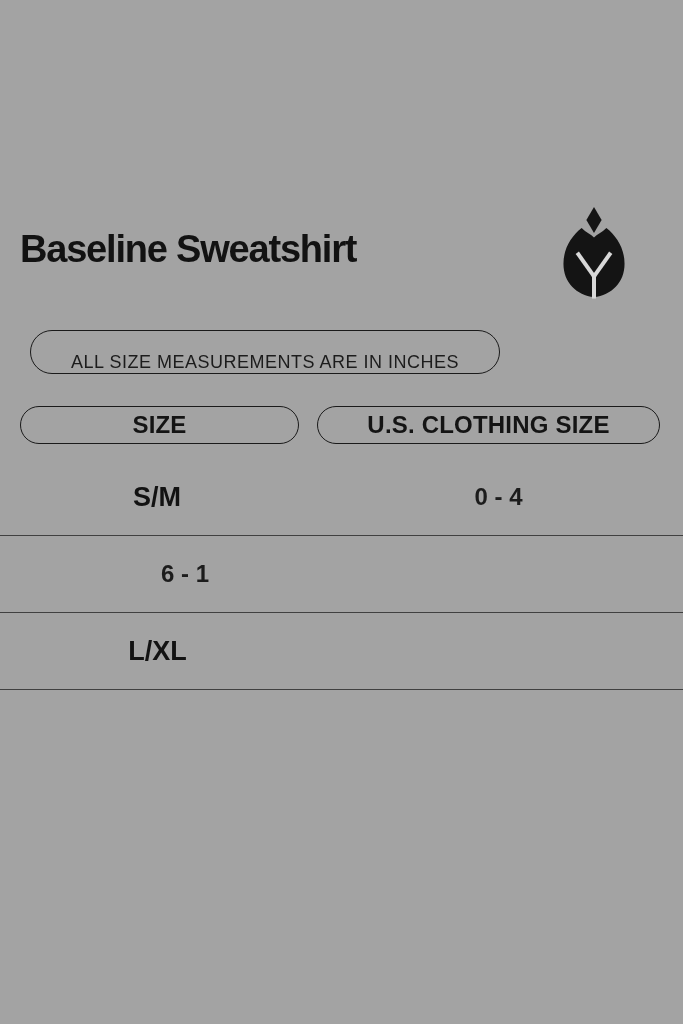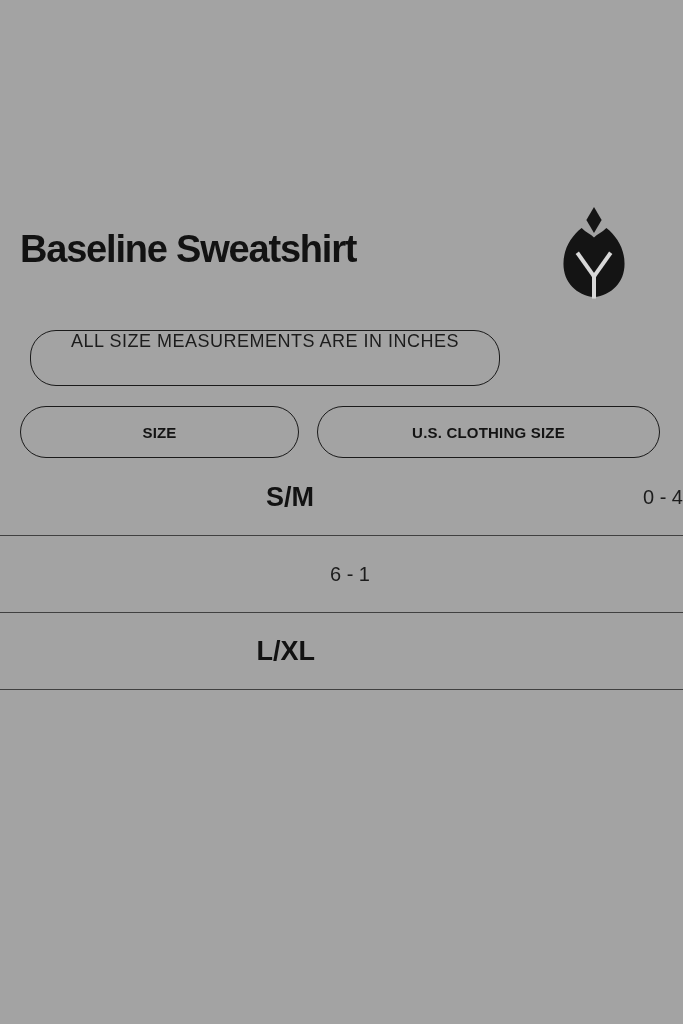--- a/index.html
+++ b/index.html
@@ -33,73 +33,73 @@
     top: 204px;
     width: 74px;
     height: 96px;
     display: block;
   }
   .note-pill {
     position: absolute;
     left: 30px;
     top: 330px;
     width: 470px;
-    height: 56px;
+    height: 44px;
     box-sizing: border-box;
     border: 1.5px solid #1a1a1a;
     border-radius: 26px;
     display: flex;
-    align-items: flex-start;
+    align-items: flex-end;
     justify-content: center;
     font-size: 18px;
     letter-spacing: 0.5px;
     color: #1c1c1c;
     white-space: nowrap;
   }
   .col-pill {
     position: absolute;
     top: 406px;
-    height: 52px;
+    height: 38px;
     box-sizing: border-box;
     border: 1.5px solid #1a1a1a;
     border-radius: 26px;
     display: flex;
     align-items: center;
     justify-content: center;
-    font-size: 15px;
+    font-size: 24px;
     font-weight: 700;
     letter-spacing: 0.2px;
     color: #141414;
     white-space: nowrap;
   }
   .col-pill.size-col   { left: 20px;  width: 279px; }
   .col-pill.us-col     { left: 317px; width: 343px; }
   .size-table {
     position: absolute;
     left: 0;
     top: 459px;
     width: 683px;
   }
   .size-row {
     display: flex;
     align-items: center;
     height: 76px;
     border-bottom: 1px solid #404040;
   }
-  .cell { text-align: right; }
+  .cell { text-align: center; }
   .cell.size-name {
     width: 315px;
     font-size: 27px;
     font-weight: 700;
     color: #121212;
   }
   .cell.size-value {
     width: 370px;
-    font-size: 20px;
-    font-weight: 400;
+    font-size: 24px;
+    font-weight: 700;
     color: #1c1c1c;
   }
 </style>
 </head>
 <body>
 
 <div class="canvas">
 
   <h1 class="page-title">Baseline Sweatshirt</h1>
 

